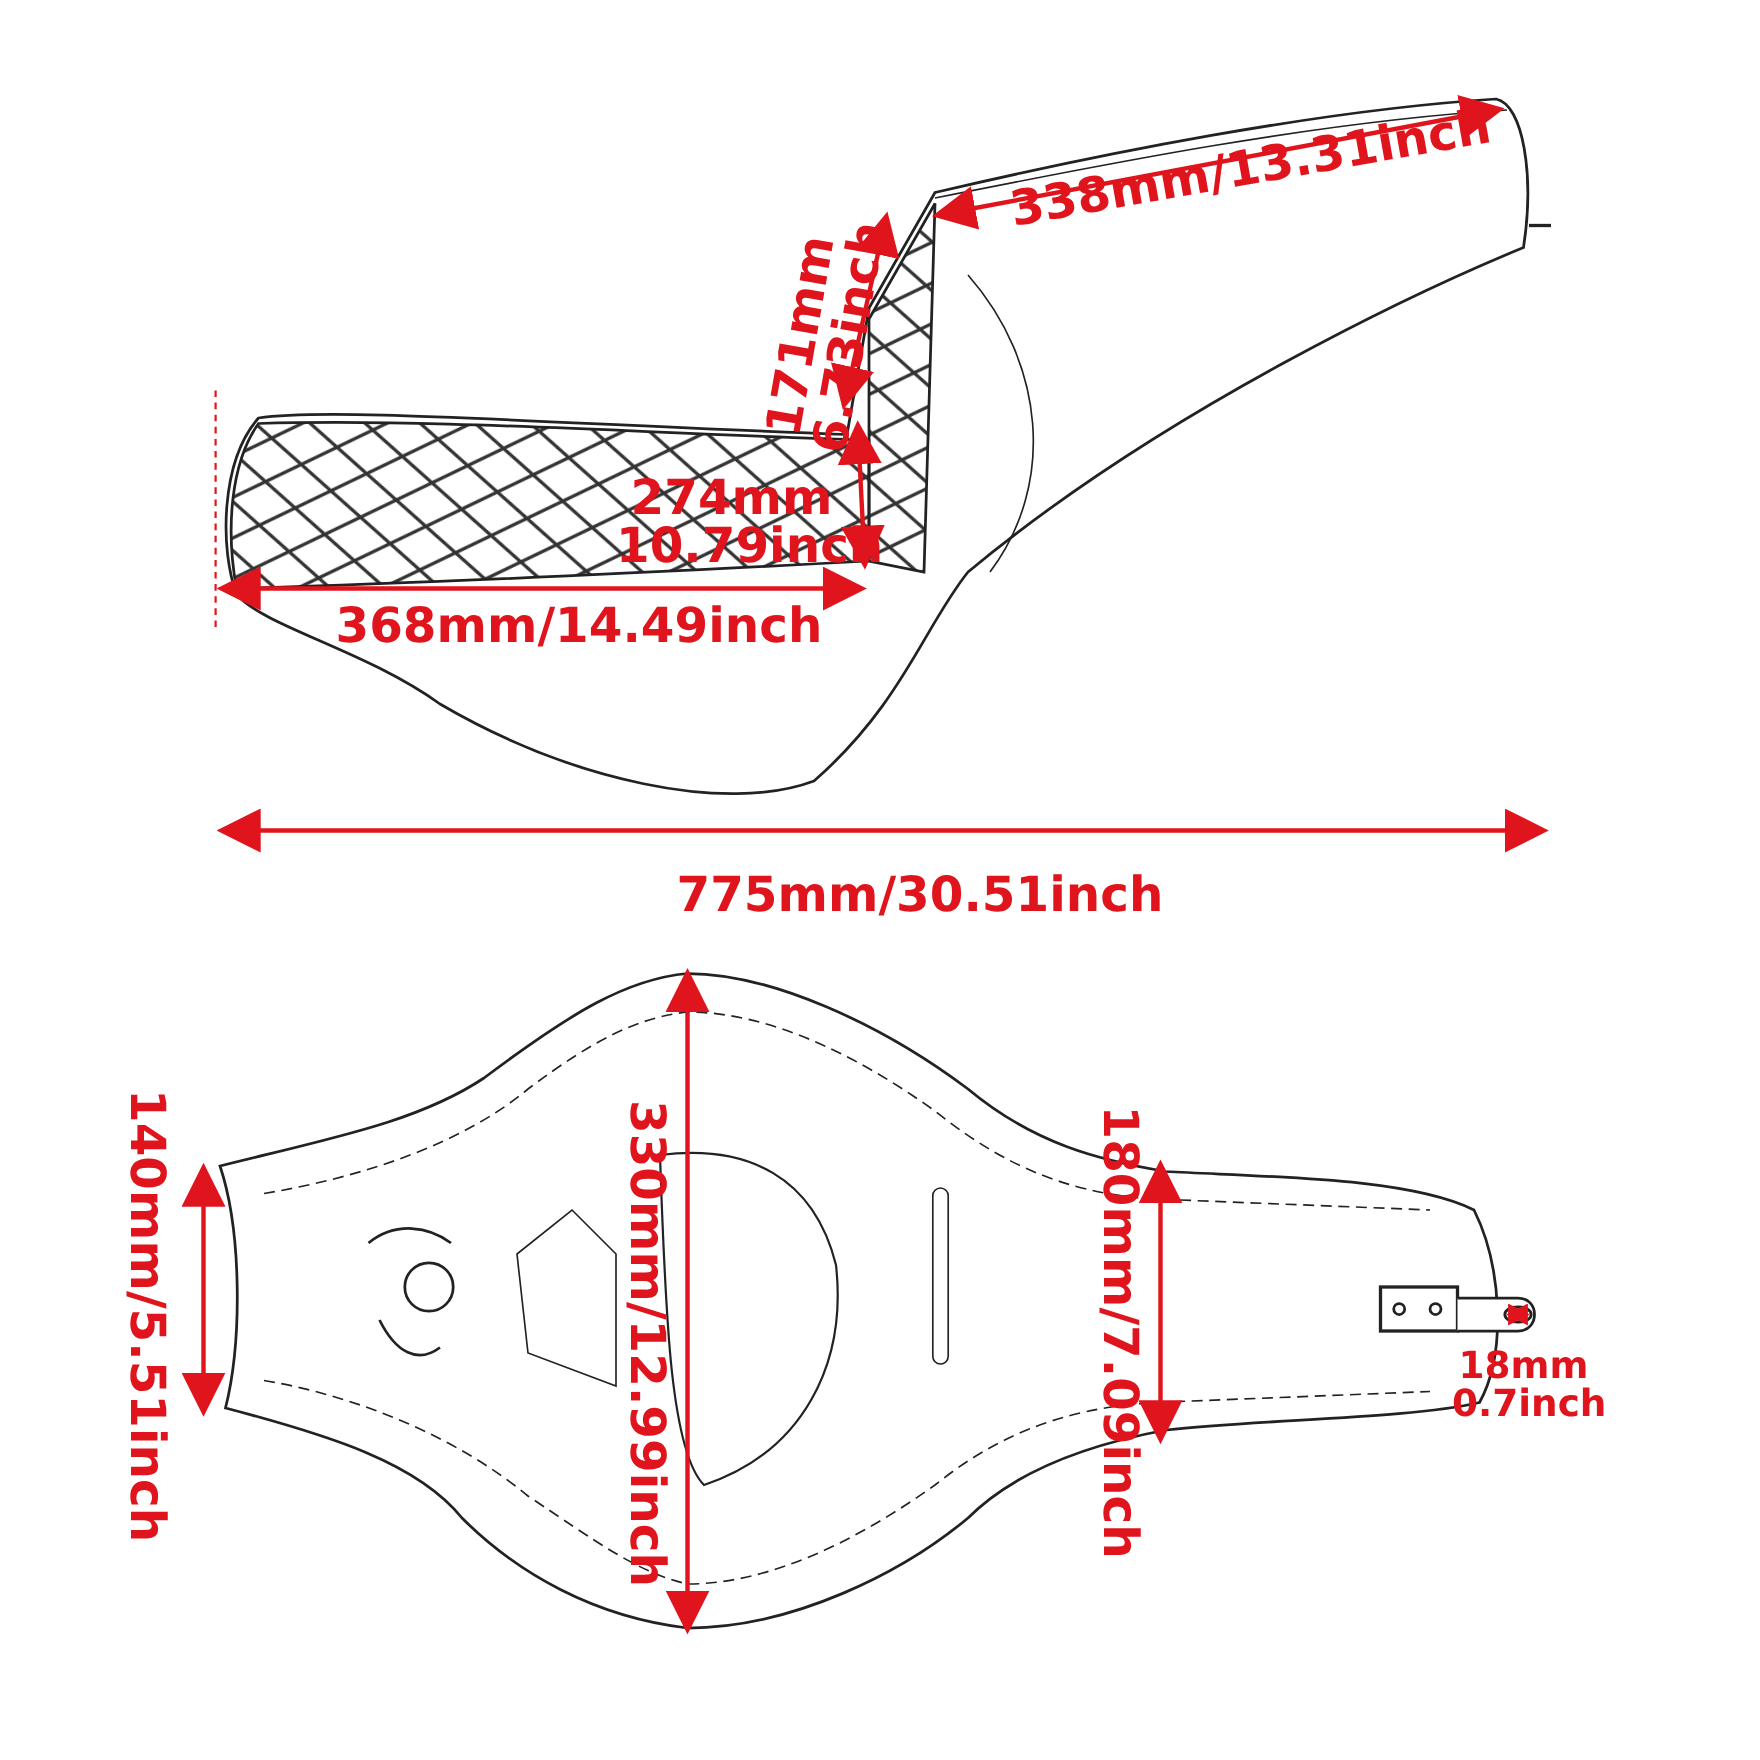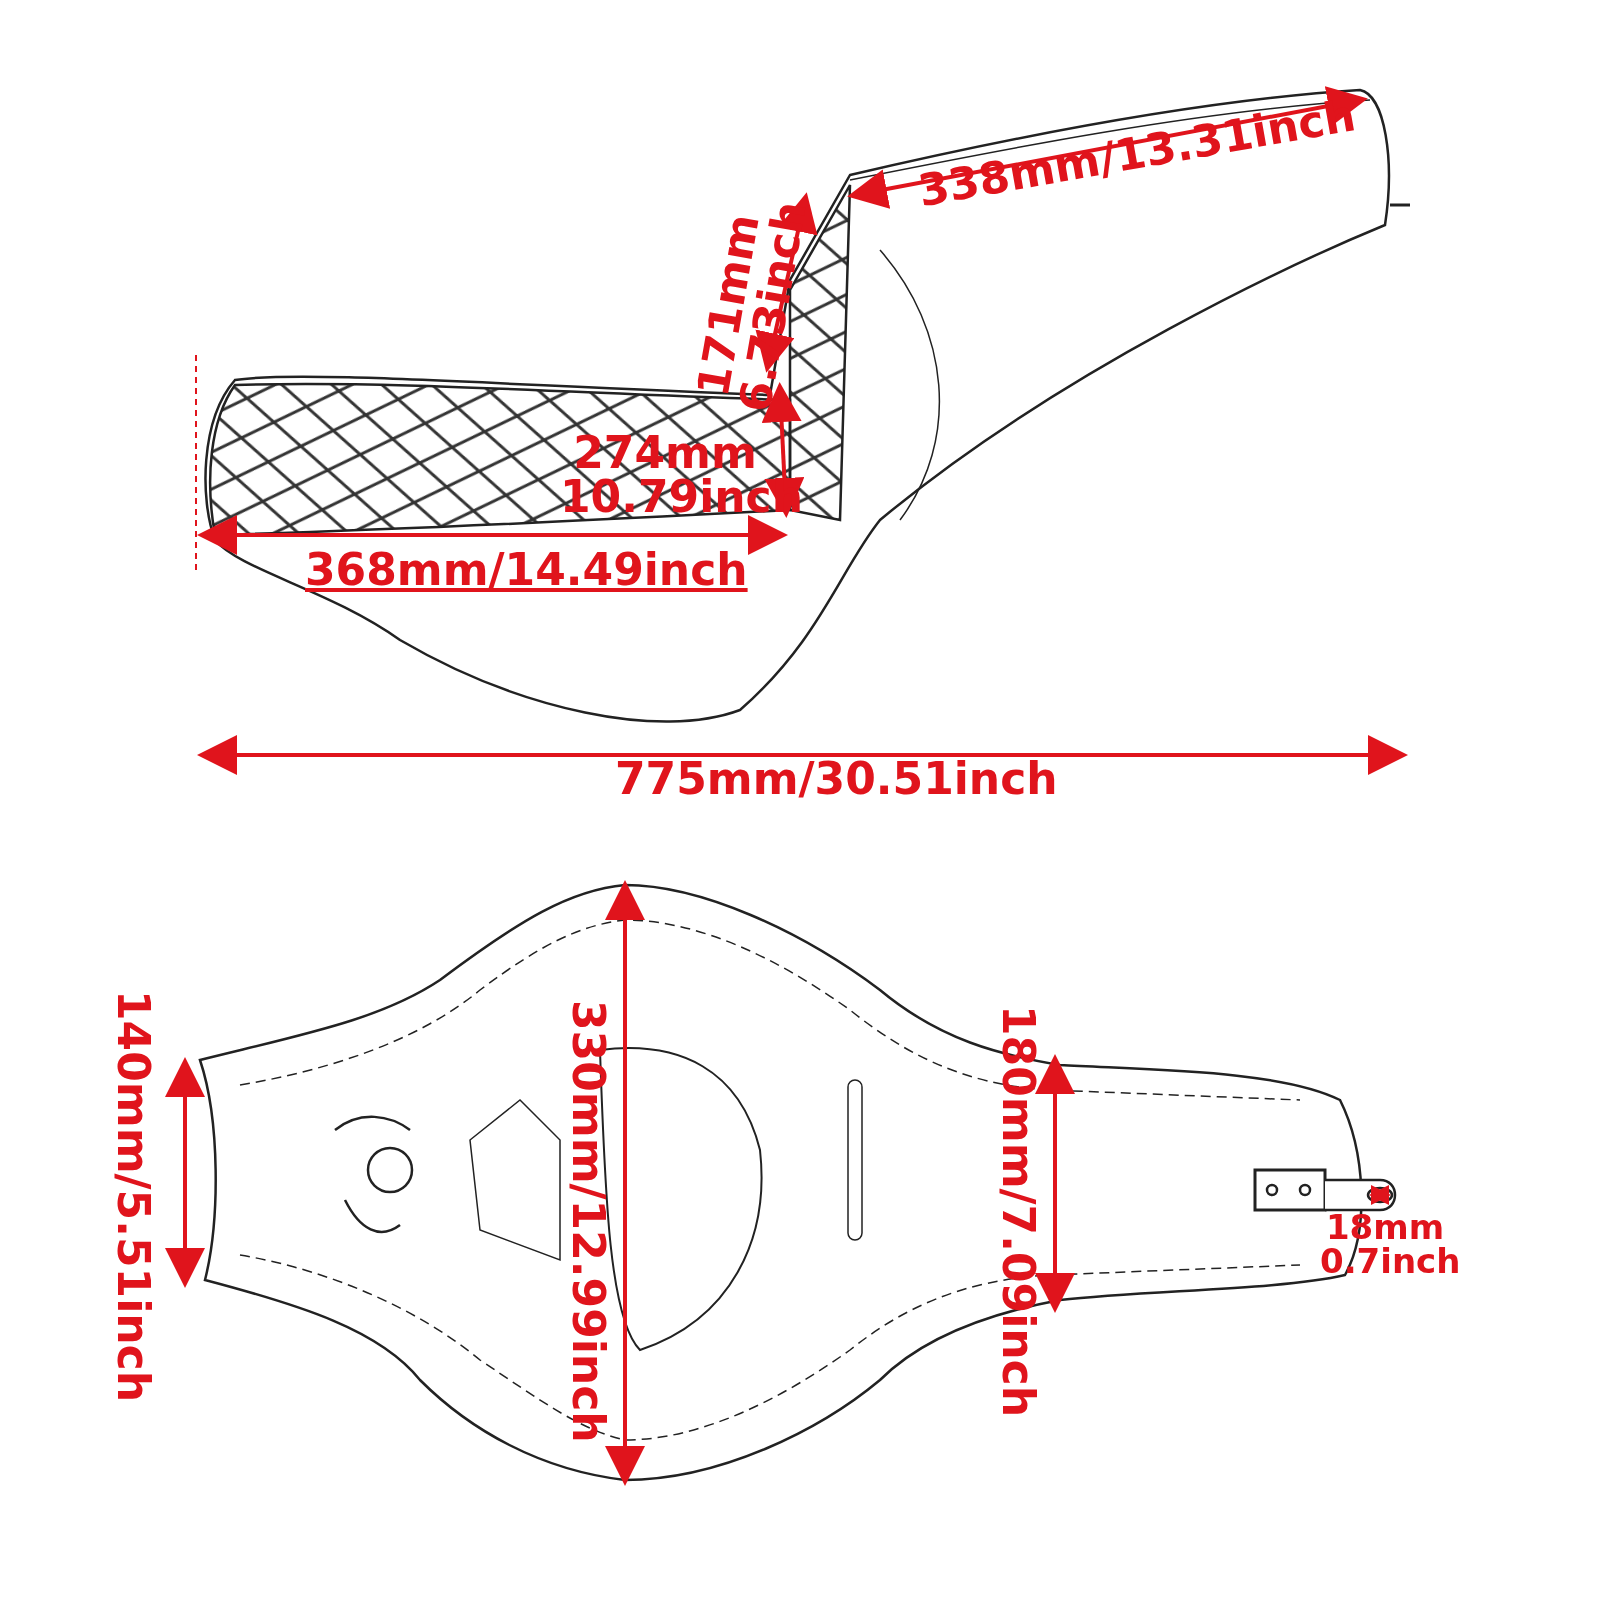--- a/index.html
+++ b/index.html
@@ -1,19 +1,19 @@
 <!DOCTYPE html>
 <html><head>
 <meta charset="utf-8">
 <style>
   html,body{margin:0;padding:0;background:#fff;}
   body{width:1600px;height:1600px;position:relative;overflow:hidden;font-family:"DejaVu Sans","Liberation Sans",sans-serif;}
   svg{position:absolute;left:0;top:0;}
   .lbl{position:absolute;color:#e0141c;font-weight:bold;font-size:44px;white-space:nowrap;line-height:1;}
-  .lbl.sm{font-size:34px;}
+  .lbl.sm{font-size:34px;margin-top:15px;}
   .stack{text-align:center;}
 </style>
 </head>
 <body>
 
 <svg width="1600" height="1600" viewBox="0 0 1600 1600">
   <defs>
     <marker id="ah" markerWidth="10" markerHeight="10" refX="8" refY="5" orient="auto-start-reverse">
       <path d="M0,0 L10,5 L0,10 z" fill="#e0141c"></path>
     </marker>
@@ -65,22 +65,22 @@
 
 <div class="lbl" style="left:915px;top:170px;transform:rotate(-10deg);transform-origin:left top;">338mm/13.31inch</div>
 <div class="lbl stack" style="left:650px;top:265px;transform:rotate(-80deg);transform-origin:center;width:200px;">
   <div>171mm</div>
   <div>6.73inch</div>
 </div>
 <div class="lbl stack" style="left:560px;top:431px;width:210px;">
   <div>274mm</div>
   <div>10.79inch</div>
 </div>
-<div class="lbl" style="left:305px;top:548px;text-decoration:underline;">368mm/14.49inch</div>
-<div class="lbl" style="left:615px;top:757px;">775mm/30.51inch</div>
+<div class="lbl" style="left:305px;top:548px;">368mm/14.49inch</div>
+<div class="lbl" style="left:615px;top:792px;">775mm/30.51inch</div>
 
 <div class="lbl" style="left:155px;top:990px;transform:rotate(90deg);transform-origin:0 0;">140mm/5.51inch</div>
 <div class="lbl" style="left:610px;top:1000px;transform:rotate(90deg);transform-origin:0 0;">330mm/12.99inch</div>
 <div class="lbl" style="left:1040px;top:1005px;transform:rotate(90deg);transform-origin:0 0;">180mm/7.09inch</div>
 <div class="lbl sm stack" style="left:1320px;top:1210px;width:130px;">
   <div>18mm</div>
   <div>0.7inch</div>
 </div>
 
 </body></html>

